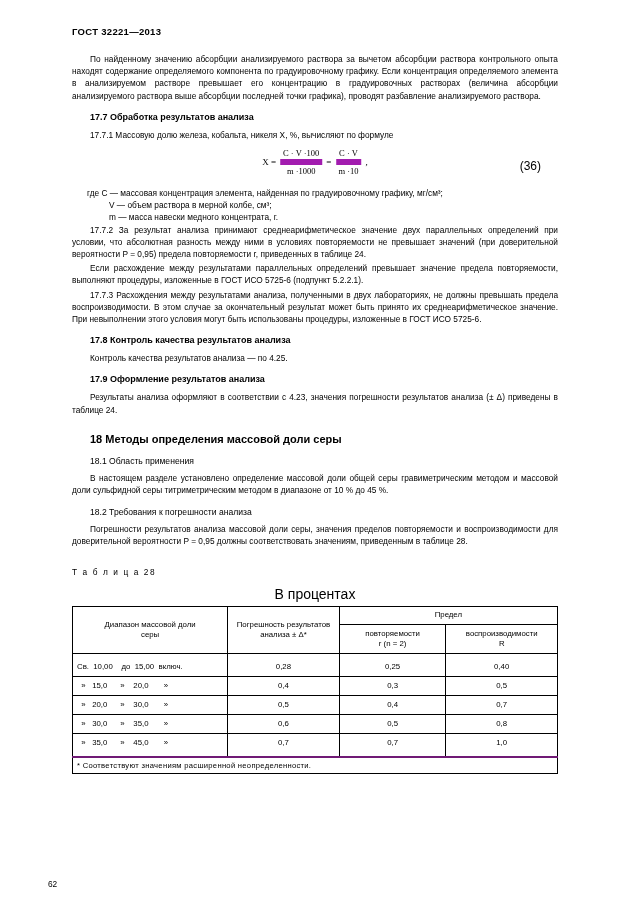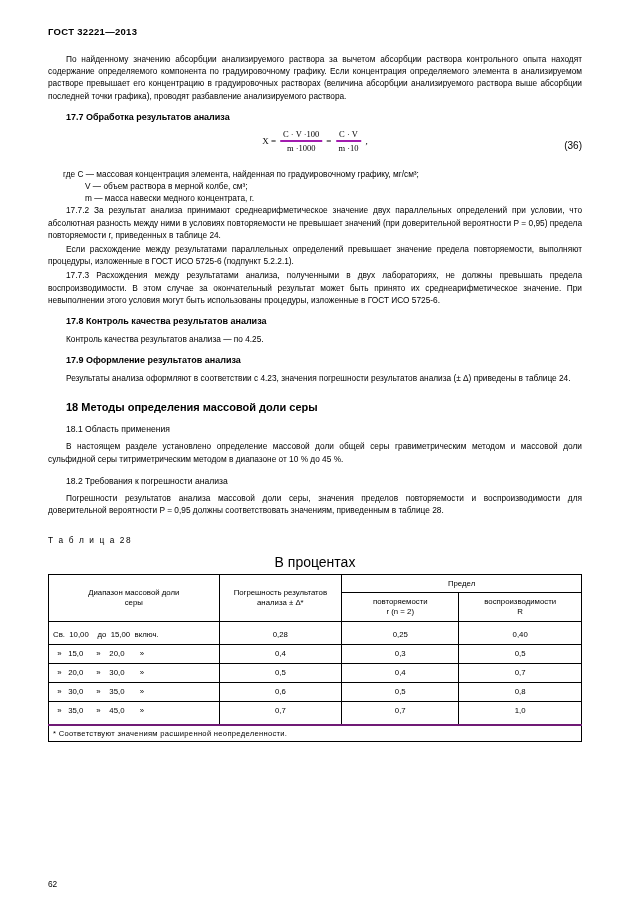--- a/index.html
+++ b/index.html
@@ -13,21 +13,21 @@
     font-family: "Liberation Serif", serif;
     color: #000000;
     position: relative;
     overflow: hidden;
   }
   .page {
     position: relative;
     width: 630px;
     height: 913px;
     box-sizing: border-box;
-    padding: 0 48px;
+    padding: 0 72px;
   }
   .header {
     font-family: "Liberation Sans", sans-serif;
     font-size: 9.5px;
     font-weight: bold;
     letter-spacing: 0.3px;
     padding-top: 26px;
     padding-bottom: 16px;
   }
   p.body {
@@ -67,34 +67,34 @@
     transform: translateX(-50%);
     top: 0;
     font-family: "Liberation Serif", serif;
     font-size: 9px;
     display: flex;
     align-items: center;
     gap: 4px;
   }
   .fnum {
     position: absolute;
-    right: 0;
+    right: 17px;
     top: 11px;
     font-family: "Liberation Sans", sans-serif;
-    font-size: 10px;
+    font-size: 12px;
   }
   .frac {
     display: inline-flex;
     flex-direction: column;
     align-items: center;
     vertical-align: middle;
   }
   .frac .num {
     padding: 0 3px 1px 3px;
-    border-bottom: 2px solid #a21caf;
+    border-bottom: 6px solid #a21caf;
     font-size: 8.5px;
   }
   .frac .den {
     padding: 1px 3px 0 3px;
     font-size: 8.5px;
   }
   .deflist {
     font-family: "Liberation Sans", sans-serif;
     font-size: 8.3px;
     line-height: 12.2px;
@@ -166,20 +166,21 @@
 <body>
 
 <div class="page">
 
   <div class="header">ГОСТ 32221—2013</div>
 
   <p class="body">По найденному значению абсорбции анализируемого раствора за вычетом абсорбции раствора контрольного опыта находят содержание определяемого компонента по градуировочному графику. Если концентрация определяемого элемента в анализируемом растворе превышает его концентрацию в градуировочных растворах (величина абсорбции анализируемого раствора выше абсорбции последней точки графика), проводят разбавление анализируемого раствора.</p>
 
   <h3 class="sec">17.7 Обработка результатов анализа</h3>
 
+  <p class="body">17.7.1 Массовую долю железа, кобальта, никеля X, %, вычисляют по формуле</p>
 
   <div class="formula-row">
     <div class="formula">
       <span>X =</span>
       <span class="frac">
         <span class="num">C · V ·100</span>
         <span class="den">m ·1000</span>
       </span>
       <span>=</span>
       <span class="frac">

